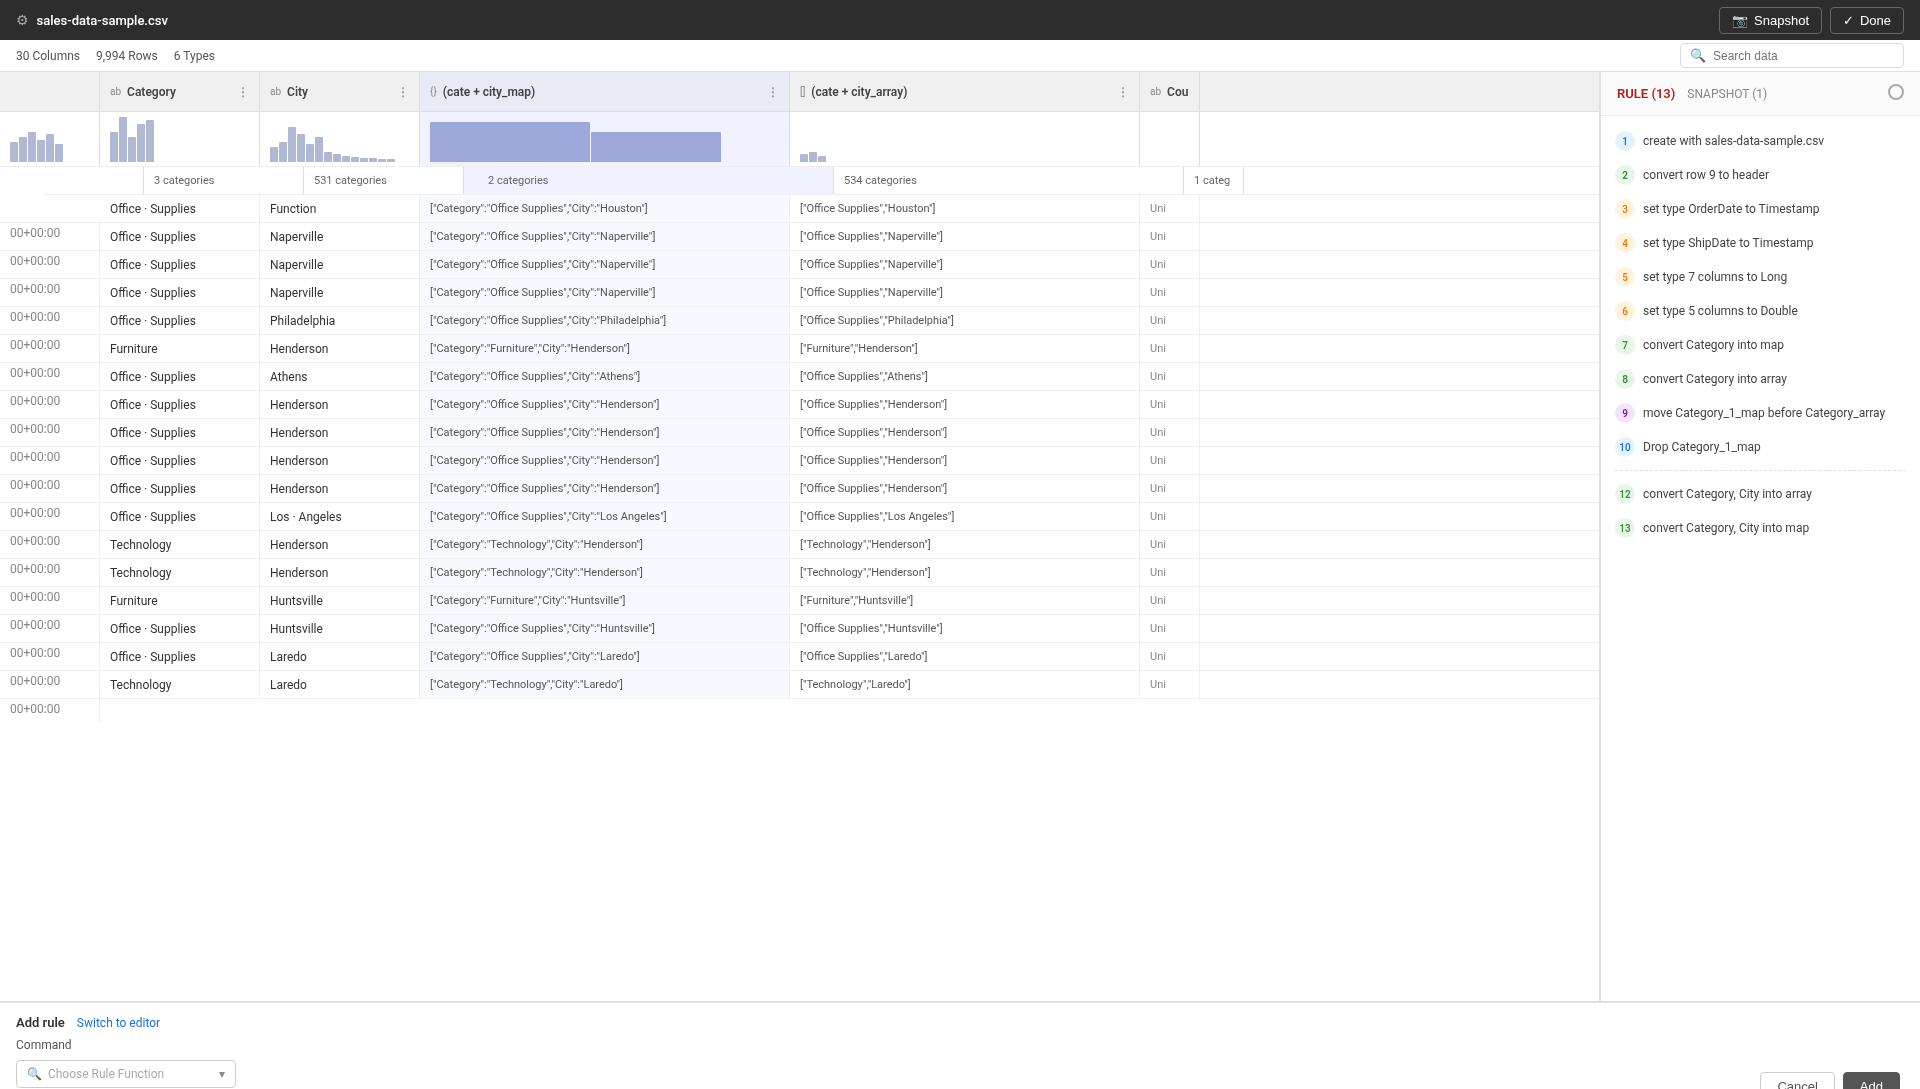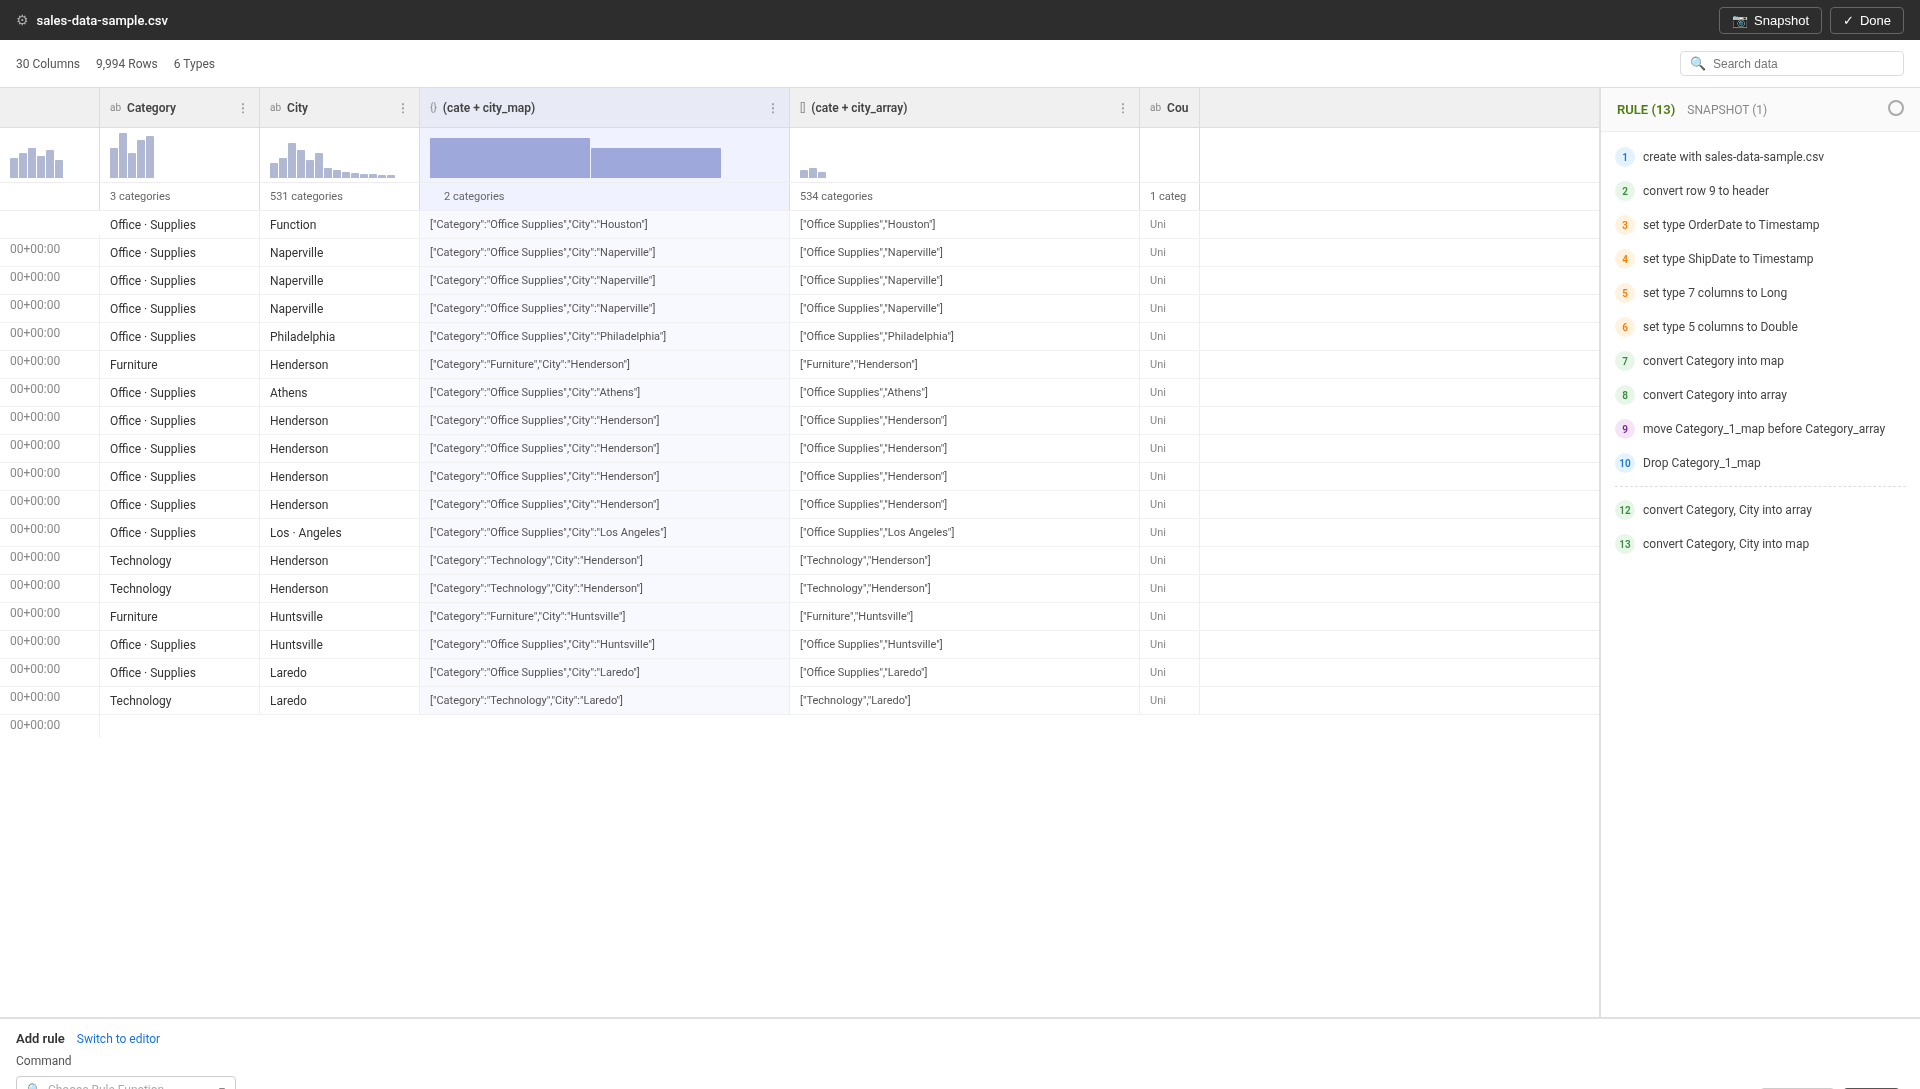--- a/index.html
+++ b/index.html
@@ -21,21 +21,21 @@
     }
     .btn-done {
       display: flex; align-items: center; gap: 6px;
       background: transparent; border: 1px solid #666; color: #fff;
       padding: 5px 12px; border-radius: 4px; cursor: pointer; font-size: 13px;
     }
 
     
     .subtitle-bar {
       display: flex; align-items: center; justify-content: space-between;
-      background: #fff; border-bottom: 1px solid #e0e0e0; height: 48px; padding: 0 16px;
+      background: #fff; border-bottom: 1px solid #e0e0e0; height: 32px; padding: 0 16px;
     }
     .subtitle-left { display: flex; align-items: center; gap: 16px; color: #555; font-size: 12px; }
     .subtitle-right { display: flex; align-items: center; gap: 8px; }
     .search-box {
       display: flex; align-items: center; gap: 6px;
       border: 1px solid #ddd; border-radius: 4px; padding: 4px 10px; background: #fff;
     }
     .search-box input { border: none; outline: none; font-size: 12px; color: #555; width: 180px; }
 
     
@@ -70,21 +70,21 @@
     }
     .histo-cell.col-date { width: 100px; min-width: 100px; }
     .histo-cell.col-category { width: 160px; min-width: 160px; }
     .histo-cell.col-city { width: 160px; min-width: 160px; }
     .histo-cell.col-map { width: 370px; min-width: 370px; background: #f0f2ff; }
     .histo-cell.col-array { width: 350px; min-width: 350px; }
     .histo-cell.col-uni { width: 60px; min-width: 60px; }
     .histo-bar { background: #b0b8d4; border-radius: 1px 1px 0 0; width: 8px; min-height: 2px; }
 
     
-    .cat-row { display: flex; background: #fff; border-bottom: 1px solid #eee; height: 28px; align-items: center; }
+    .cat-row { display: flex; background: #fff; border-bottom: 1px solid #eee; height: 28px; align-items: center; margin-left: 44px; }
     .cat-cell {
       padding: 0 10px; border-right: 1px solid #ddd; height: 100%;
       display: flex; align-items: center; font-size: 11px; color: #666;
     }
     .cat-cell.col-date { width: 100px; min-width: 100px; }
     .cat-cell.col-category { width: 160px; min-width: 160px; }
     .cat-cell.col-city { width: 160px; min-width: 160px; }
     .cat-cell.col-map { width: 370px; min-width: 370px; background: #f0f2ff; padding-left: 24px; }
     .cat-cell.col-array { width: 350px; min-width: 350px; }
     .cat-cell.col-uni { width: 60px; min-width: 60px; }
@@ -106,21 +106,21 @@
 
     
     .right-panel {
       width: 320px; min-width: 320px; background: #fff;
       display: flex; flex-direction: column; border-left: 1px solid #e0e0e0;
     }
     .rule-panel-header {
       display: flex; align-items: center; gap: 12px;
       padding: 12px 16px; border-bottom: 1px solid #eee; background: #fafafa;
     }
-    .rule-title { font-size: 13px; font-weight: 600; color: #4d7c0f; }
+    .rule-title { font-size: 13px; font-weight: 600; color: #b91c1c; }
     .snapshot-title { font-size: 12px; color: #888; }
     .rule-list { flex: 1; overflow-y: auto; padding: 8px 0; }
     .rule-item {
       display: flex; align-items: center; gap: 8px;
       padding: 7px 14px; font-size: 12px; color: #444; cursor: pointer;
     }
     .rule-icon {
       width: 20px; height: 20px; border-radius: 50%;
       display: flex; align-items: center; justify-content: center;
       font-size: 10px; font-weight: 600; flex-shrink: 0;

